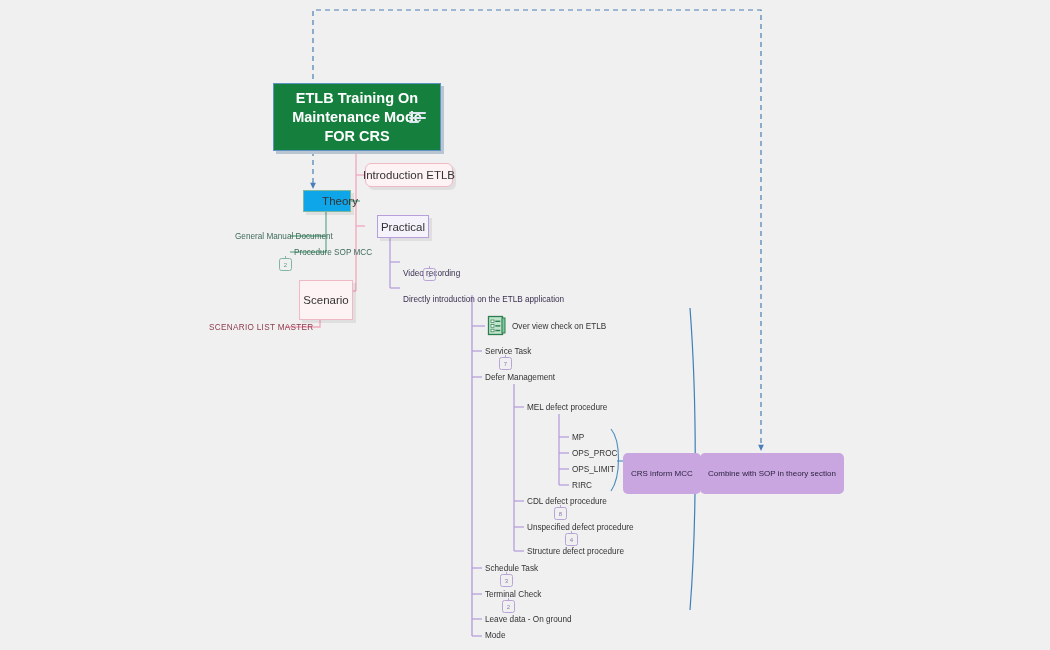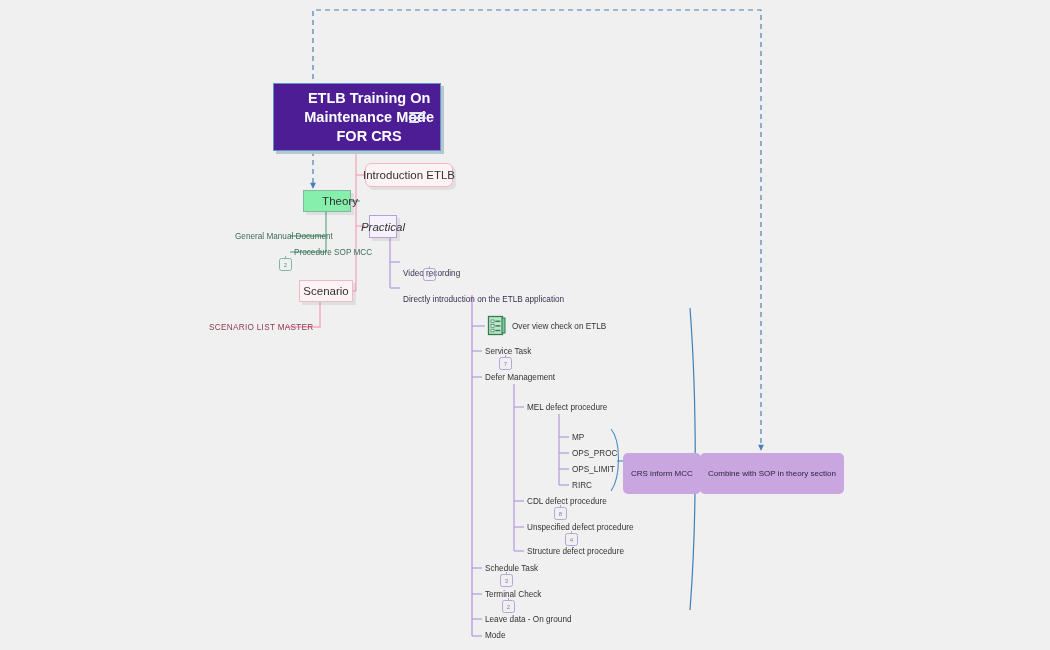--- a/index.html
+++ b/index.html
@@ -11,55 +11,55 @@
     position:relative;
   }
   #canvas{position:absolute;left:0;top:0;width:1050px;height:650px;}
   svg.links{position:absolute;left:0;top:0;width:1050px;height:650px;pointer-events:none;}
 
   .node{position:absolute;box-sizing:border-box;white-space:nowrap;}
 
   
   .root-node{
     left:273px;top:83px;width:168px;height:68px;
-    background:#4c1d95;
+    background:#15803d;
     border:1px solid #5f93c3;
     box-shadow:3px 3px 0 0 #b9c6d2;
     color:#ffffff;
     font-size:14.5px;font-weight:bold;
     line-height:19px;
     text-align:center;
-    display:flex;align-items:center;justify-content:flex-end;
+    display:flex;align-items:center;justify-content:center;
     padding:0 6px;
   }
   .hamburger{
     position:absolute;right:14px;top:50%;margin-top:-5px;
     width:17px;height:11px;
   }
   .hamburger i{display:block;height:2px;background:#dbe6f0;margin-bottom:2.5px;border-radius:1px;}
   .hamburger i:nth-child(1){width:17px;}
   .hamburger i:nth-child(2){width:17px;}
   .hamburger i:nth-child(3){width:10px;}
 
   
   .boxed{
     display:flex;align-items:center;justify-content:center;
     font-size:11.5px;color:#333;
     padding:0 10px;
     background:#f2f2f2;
     box-shadow:3px 3px 0 0 rgba(0,0,0,0.07);
   }
-  .boxed.green{border:1.4px solid #7cb9a0;background:#86efac;padding-left:36px;}
+  .boxed.green{border:1.4px solid #7cb9a0;background:#0ea5e9;padding-left:36px;}
   .boxed.pink{border:1.4px solid #f0b9c6;background:#fdf2f4;}
   .boxed.purple{border:1.4px solid #b79fdb;background:#f6f2fb;}
 
   .n-theory{left:303px;top:190px;width:46px;height:22px;}
   .n-intro{left:365px;top:163px;width:88px;height:24px;border-radius:6px;}
-  .n-practical{left:369px;top:215px;width:28px;height:23px;font-style:italic;}
-  .n-scenario{left:299px;top:280px;width:54px;height:22px;}
+  .n-practical{left:377px;top:215px;width:52px;height:23px;}
+  .n-scenario{left:299px;top:280px;width:54px;height:40px;}
 
   
   .plain{
     position:absolute;font-size:8.2px;white-space:nowrap;
   }
   .plain.green{color:#3f6b58;}
   .plain.maroon{color:#8c3a4c;letter-spacing:.3px;}
   .plain.purple{color:#3a3150;margin-top:12px;}
   .plain.dark{color:#333;}
 

